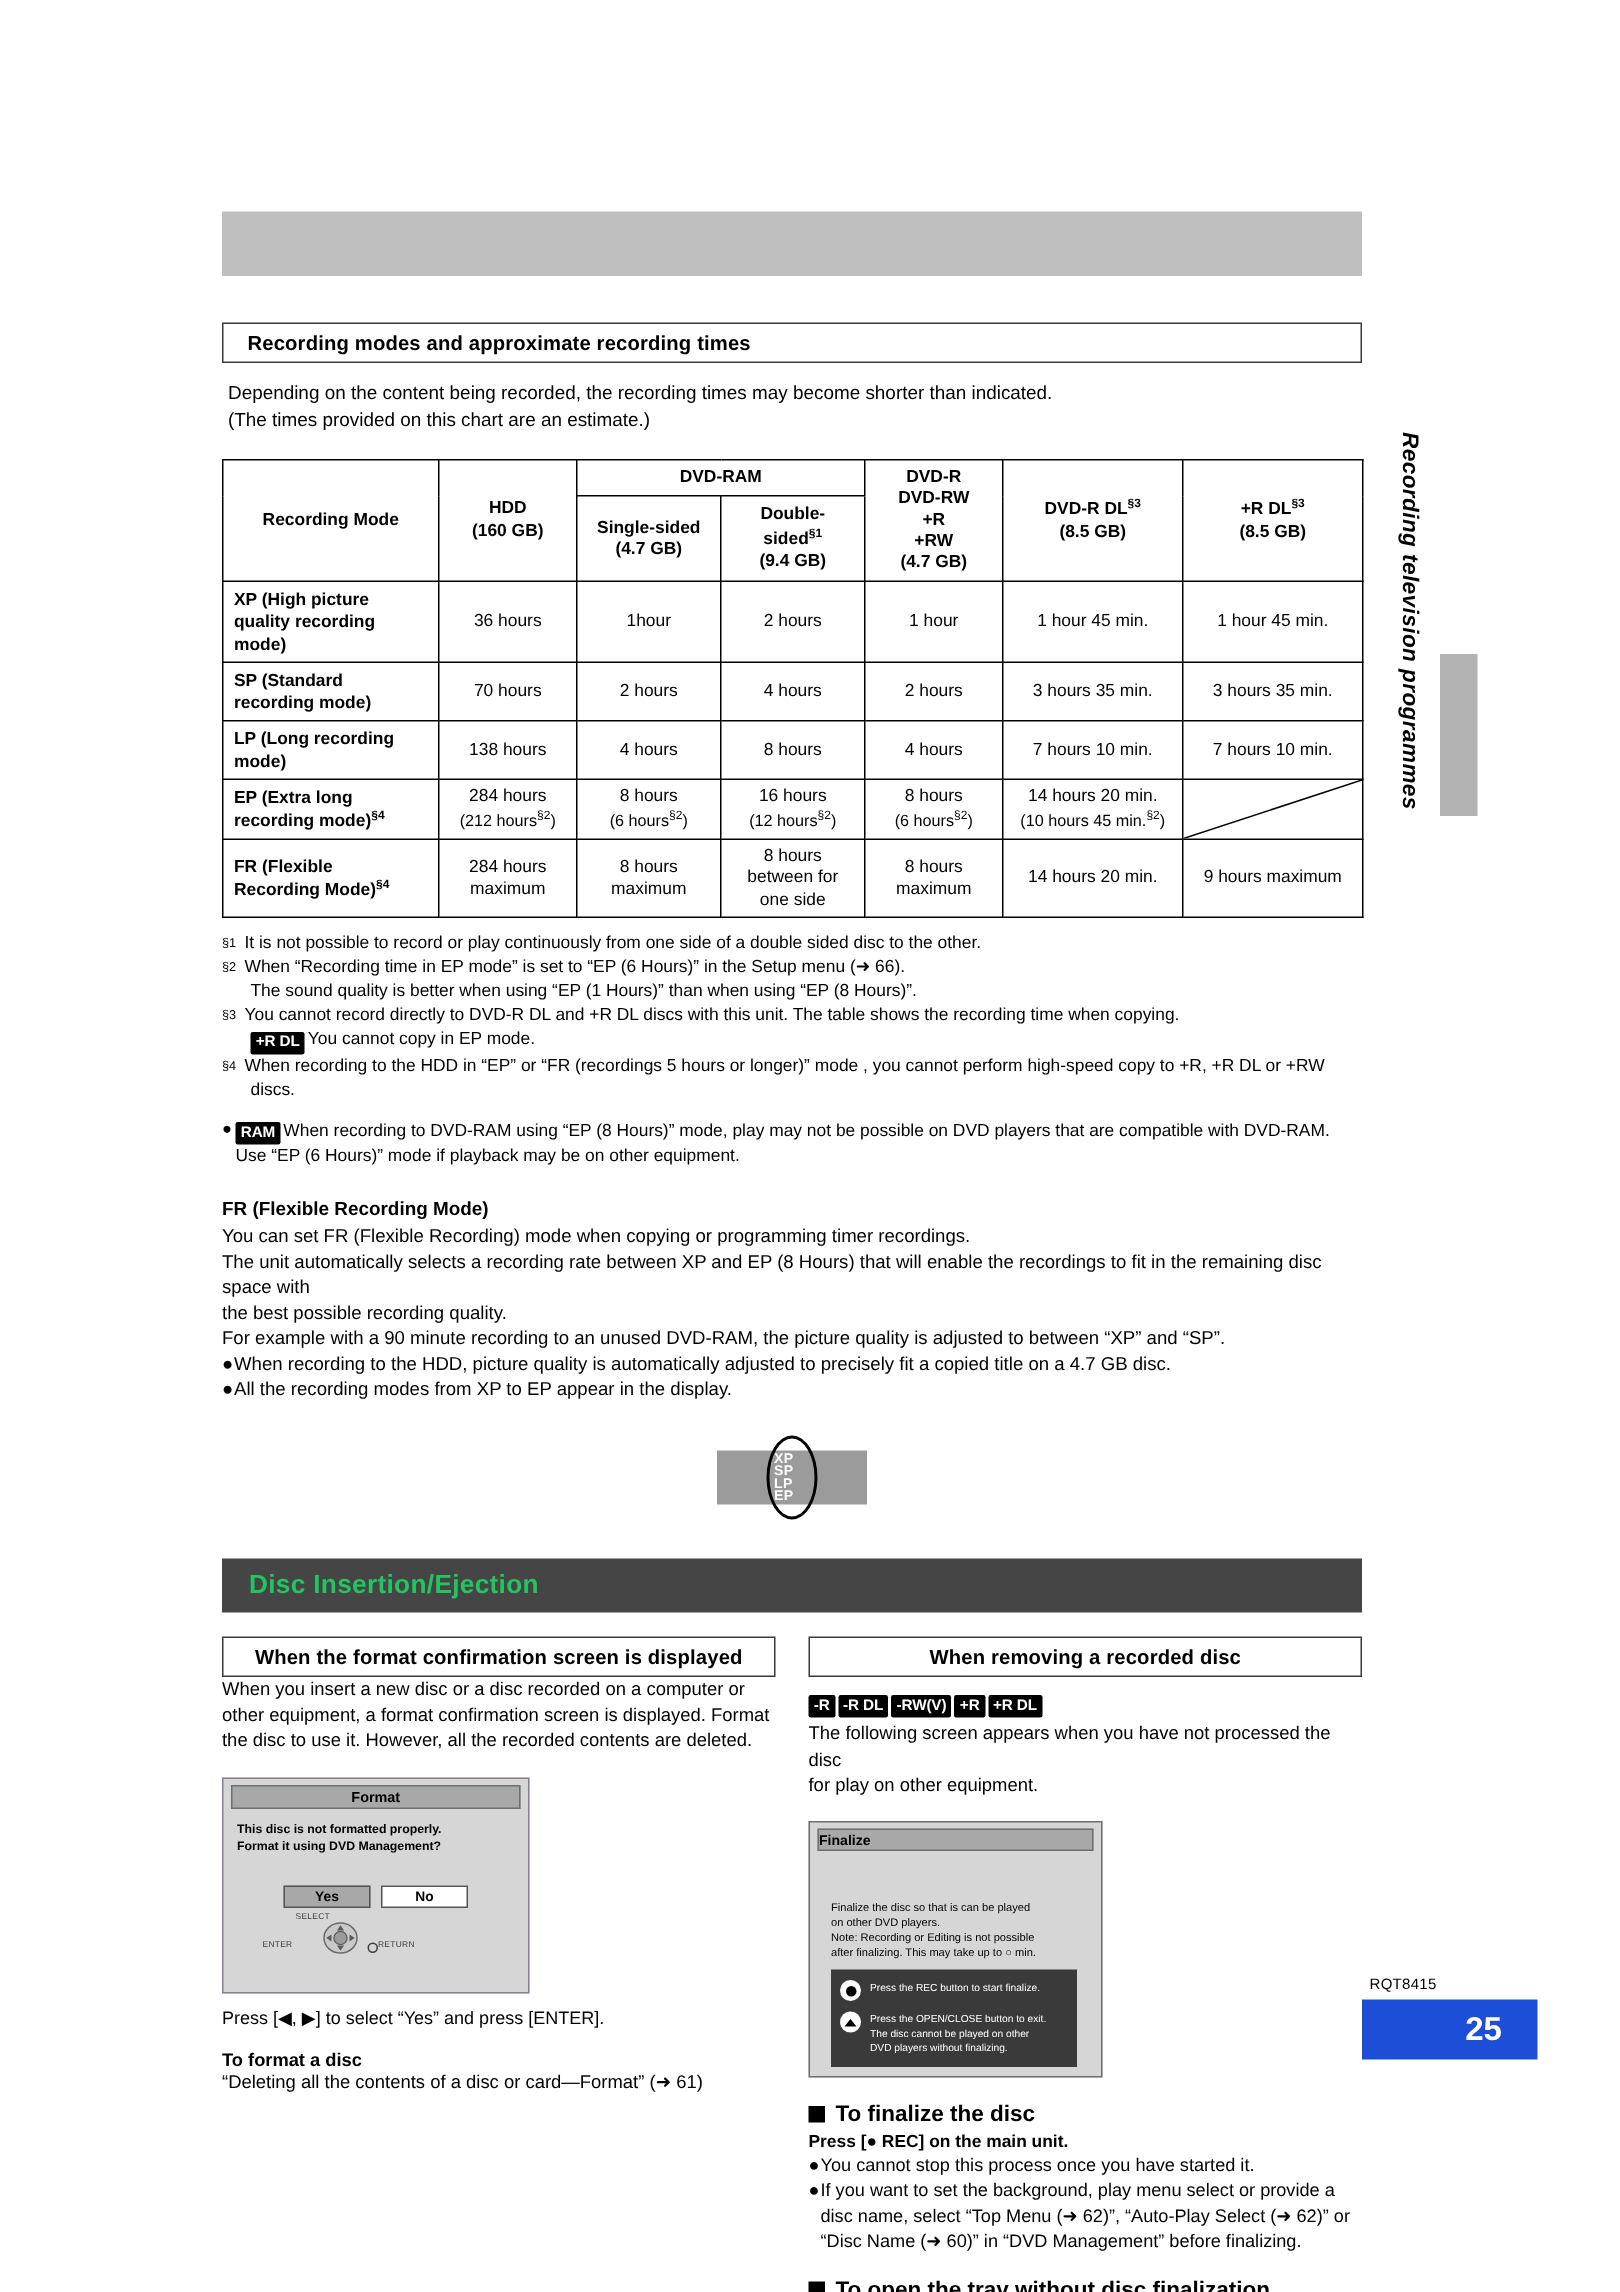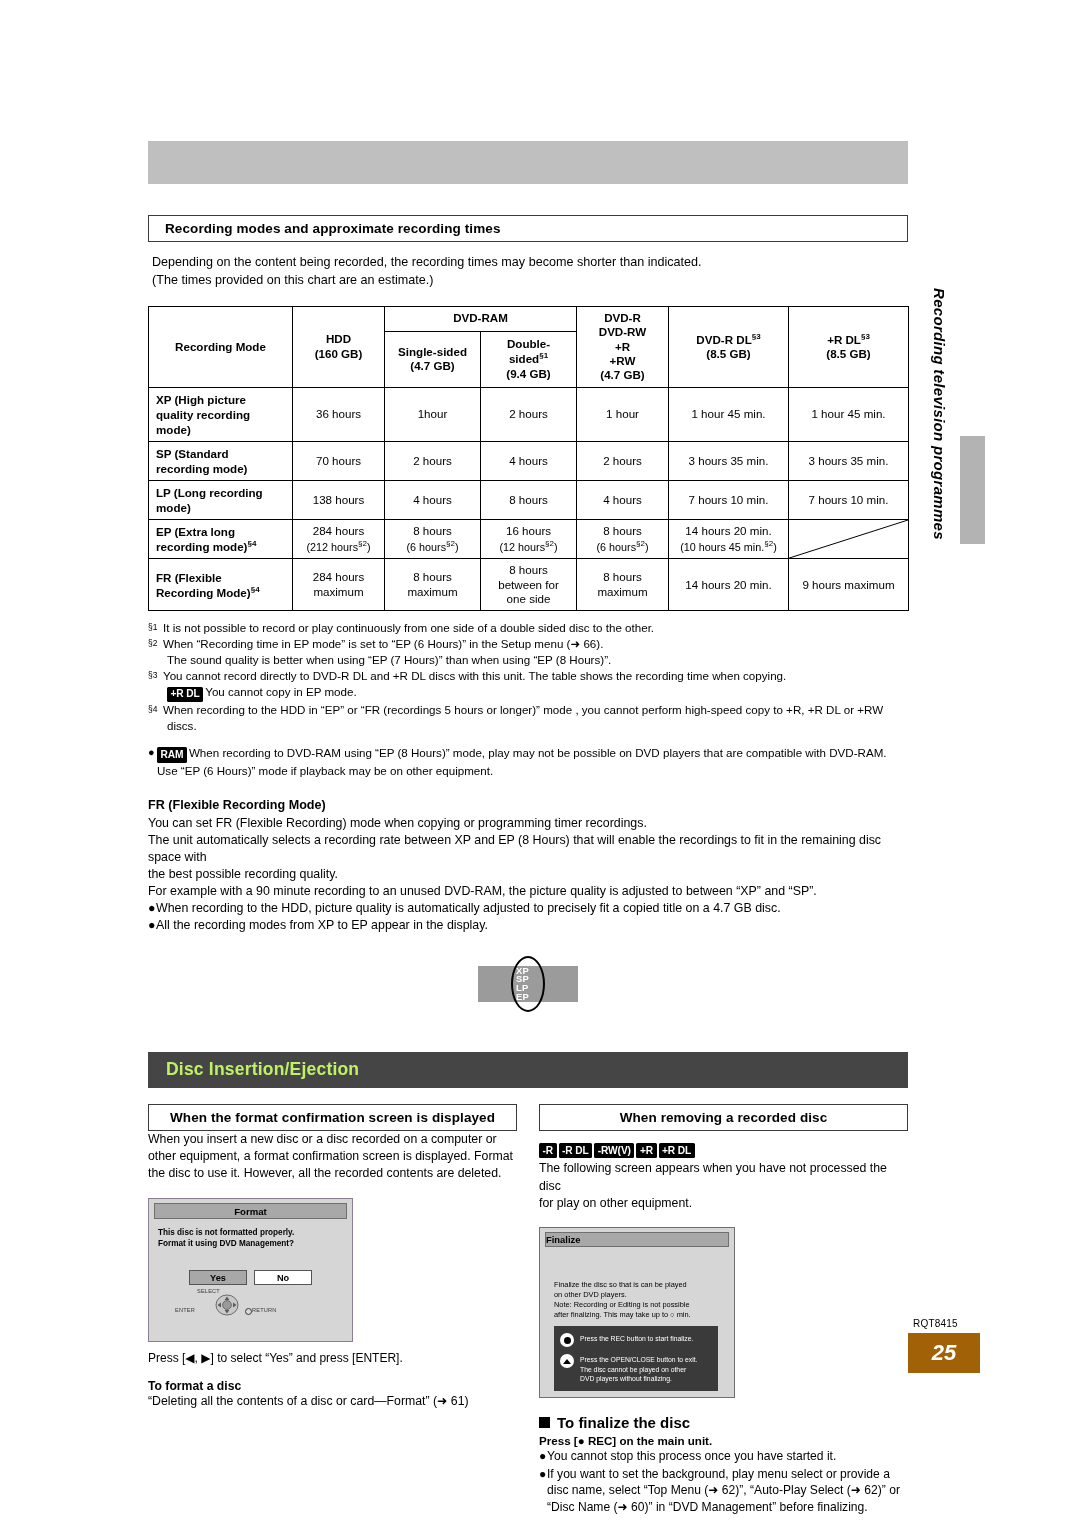--- a/index.html
+++ b/index.html
@@ -168,25 +168,25 @@
     left: 33px; top: 0px;
     width: 34px; height: 56px;
     border: 2.2px solid #000;
     border-radius: 50%;
     box-sizing: border-box;
   }
 
   
   .dark-bar {
     background: #454545;
-    color: #bef264;
+    color: #22c55e;
     font-weight: bold;
     font-size: 17.5px;
     padding: 7px 0 8px 18px;
-    margin-top: 40px;
+    margin-top: 26px;
     letter-spacing: .2px;
   }
 
   
   .two-col {
     display: flex;
     margin-top: 16px;
     gap: 22px;
   }
   .col { width: 369px; }
@@ -382,28 +382,28 @@
     top: 1318px;
     font-size: 10px;
     letter-spacing: .2px;
   }
   .pagenum {
     position: absolute;
     left: 908px;
     top: 1333px;
     width: 72px;
     height: 40px;
-    background: #a16207;
+    background: #1d4ed8;
     color: #fff;
-    font-style: italic;
     font-weight: bold;
     font-size: 22px;
     display: flex;
     align-items: center;
     justify-content: center;
+    padding-left: 45px;
   }
 </style>
 </head>
 <body>
 
 <div class="top-banner"></div>
 
 <div class="side-text">Recording television programmes</div>
 <div class="side-tab"></div>
 
@@ -569,21 +569,21 @@
 
   <div class="notes">
     <div class="note">
       <div class="mk">§1</div>
       <div class="tx">It is not possible to record or play continuously from one side of a double sided disc to the other.</div>
     </div>
     <div class="note">
       <div class="mk">§2</div>
       <div class="tx">
         <span>When “Recording time in EP mode” is set to “EP (6 Hours)” in the Setup menu (➜ 66).</span>
-        <span class="cont">The sound quality is better when using “EP (7 Hours)” than when using “EP (8 Hours)”.</span>
+        <span class="cont">The sound quality is better when using “EP (1 Hours)” than when using “EP (8 Hours)”.</span>
       </div>
     </div>
     <div class="note">
       <div class="mk">§3</div>
       <div class="tx">
         <span>You cannot record directly to DVD-R DL and +R DL discs with this unit. The table shows the recording time when copying.</span>
         <span class="cont"><span class="chip">+R DL</span><span>You cannot copy in EP mode.</span></span>
       </div>
     </div>
     <div class="note">

